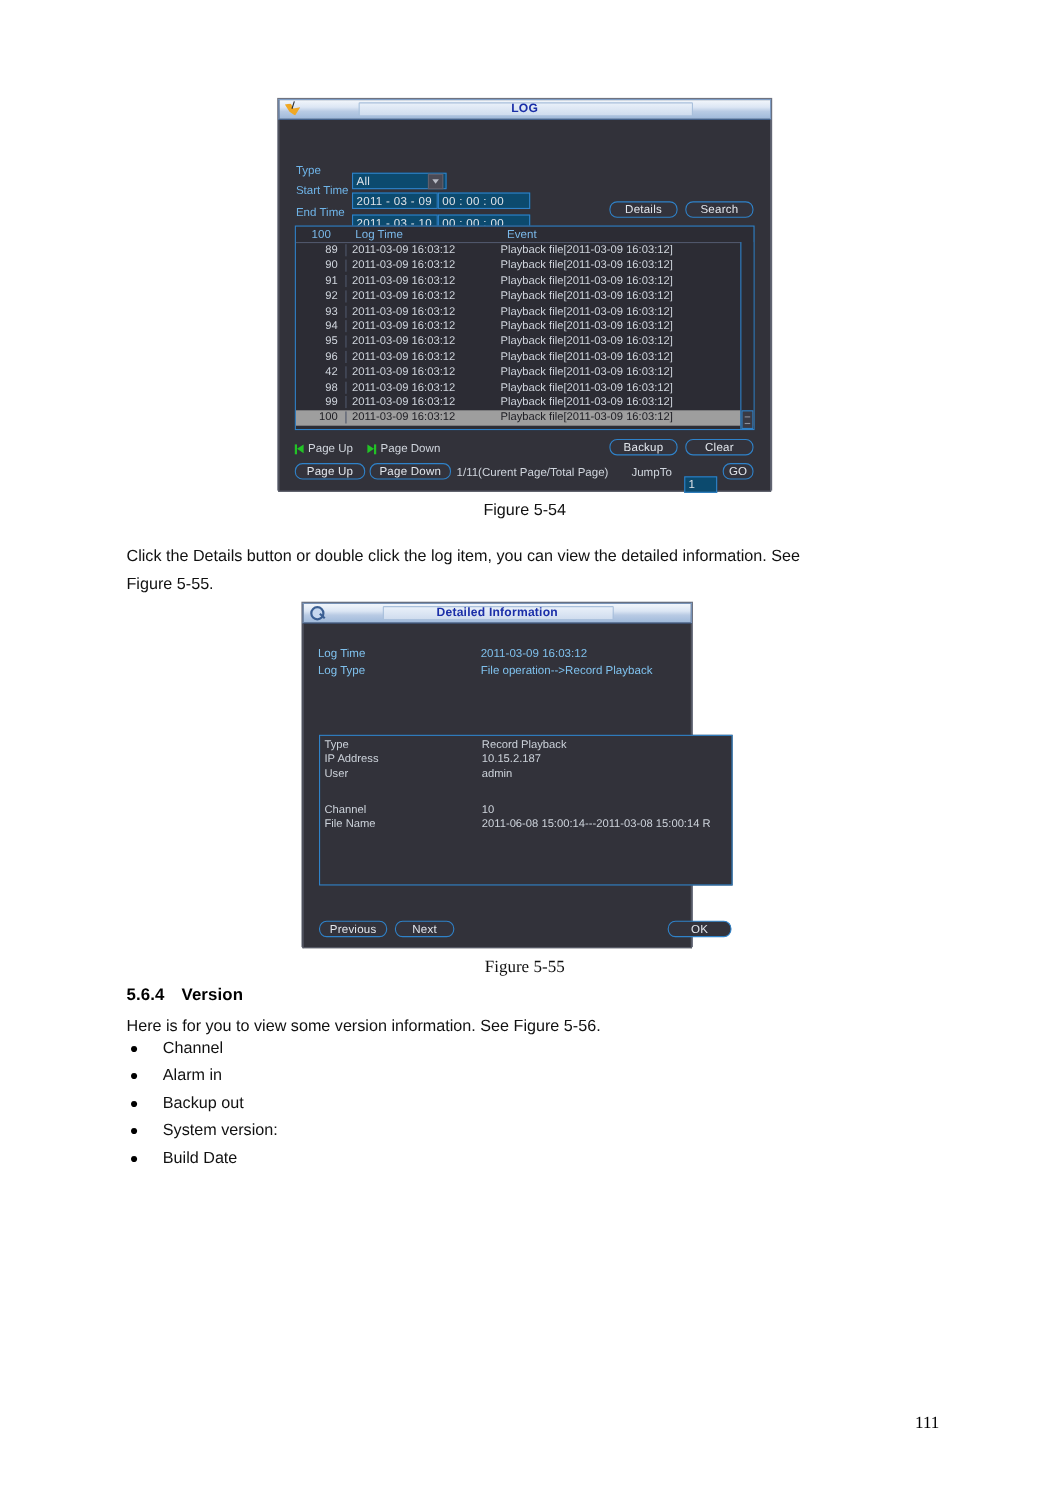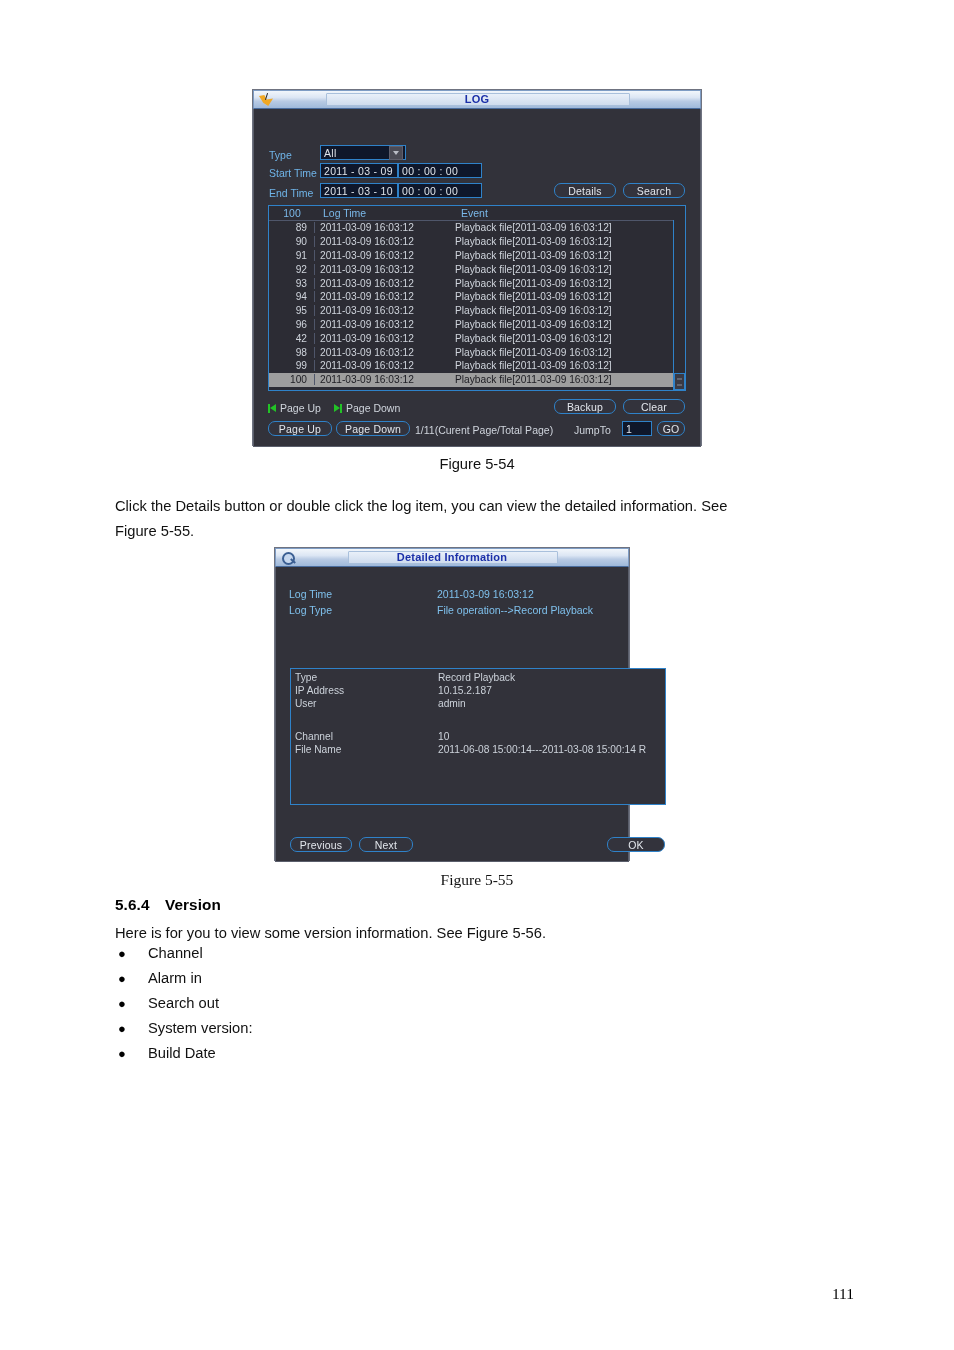--- a/index.html
+++ b/index.html
@@ -79,21 +79,21 @@
     background: #33333c;
     box-shadow: 0 0 0 1px #6f7380;
   }
   .titlebar {
     height: 17px;
     background: linear-gradient(to bottom, #f2f6fb 0%, #dce6f4 38%, #b9cbe4 60%, #9fb9da 100%);
     border: 1px solid #7e9cc4;
     border-bottom: 1px solid #4a6d9e;
     position: relative;
     display: flex;
-    align-items: flex-end;
+    align-items: center;
     text-decoration: underline;
   }
   .titlebar .tb-icon {
     width: 20px;
     height: 15px;
     margin-left: 2px;
     position: relative;
     flex: 0 0 20px;
   }
   .titlebar .tb-caption-well {
@@ -161,27 +161,28 @@
   .lbl {
     position: absolute;
     color: #6fb4e8;
     font-size: 10.5px;
     font-family: "Liberation Sans", sans-serif;
     white-space: nowrap;
   }
   .field {
     position: absolute;
     border: 1px solid #2f82c9;
-    background: #0f172a;
+    background: #0c4a6e;
     color: #dfe4ea;
     font-size: 10.5px;
     font-family: "Liberation Sans", sans-serif;
     display: flex;
     align-items: center;
     box-sizing: border-box;
+    margin-top: 12px;
   }
   .field .fv {
     padding-left: 3px;
     white-space: nowrap;
     letter-spacing: 0.3px;
   }
   .combo-arrow {
     position: absolute;
     right: 2px;
     top: 50%;
@@ -557,21 +558,21 @@
     <div class="bullet-row">
       <span class="bullet-dot">●</span>
       <span>Channel</span>
     </div>
     <div class="bullet-row">
       <span class="bullet-dot">●</span>
       <span>Alarm in</span>
     </div>
     <div class="bullet-row">
       <span class="bullet-dot">●</span>
-      <span>Search out</span>
+      <span>Backup out</span>
     </div>
     <div class="bullet-row">
       <span class="bullet-dot">●</span>
       <span>System version:</span>
     </div>
     <div class="bullet-row">
       <span class="bullet-dot">●</span>
       <span>Build Date</span>
     </div>
   </div>

